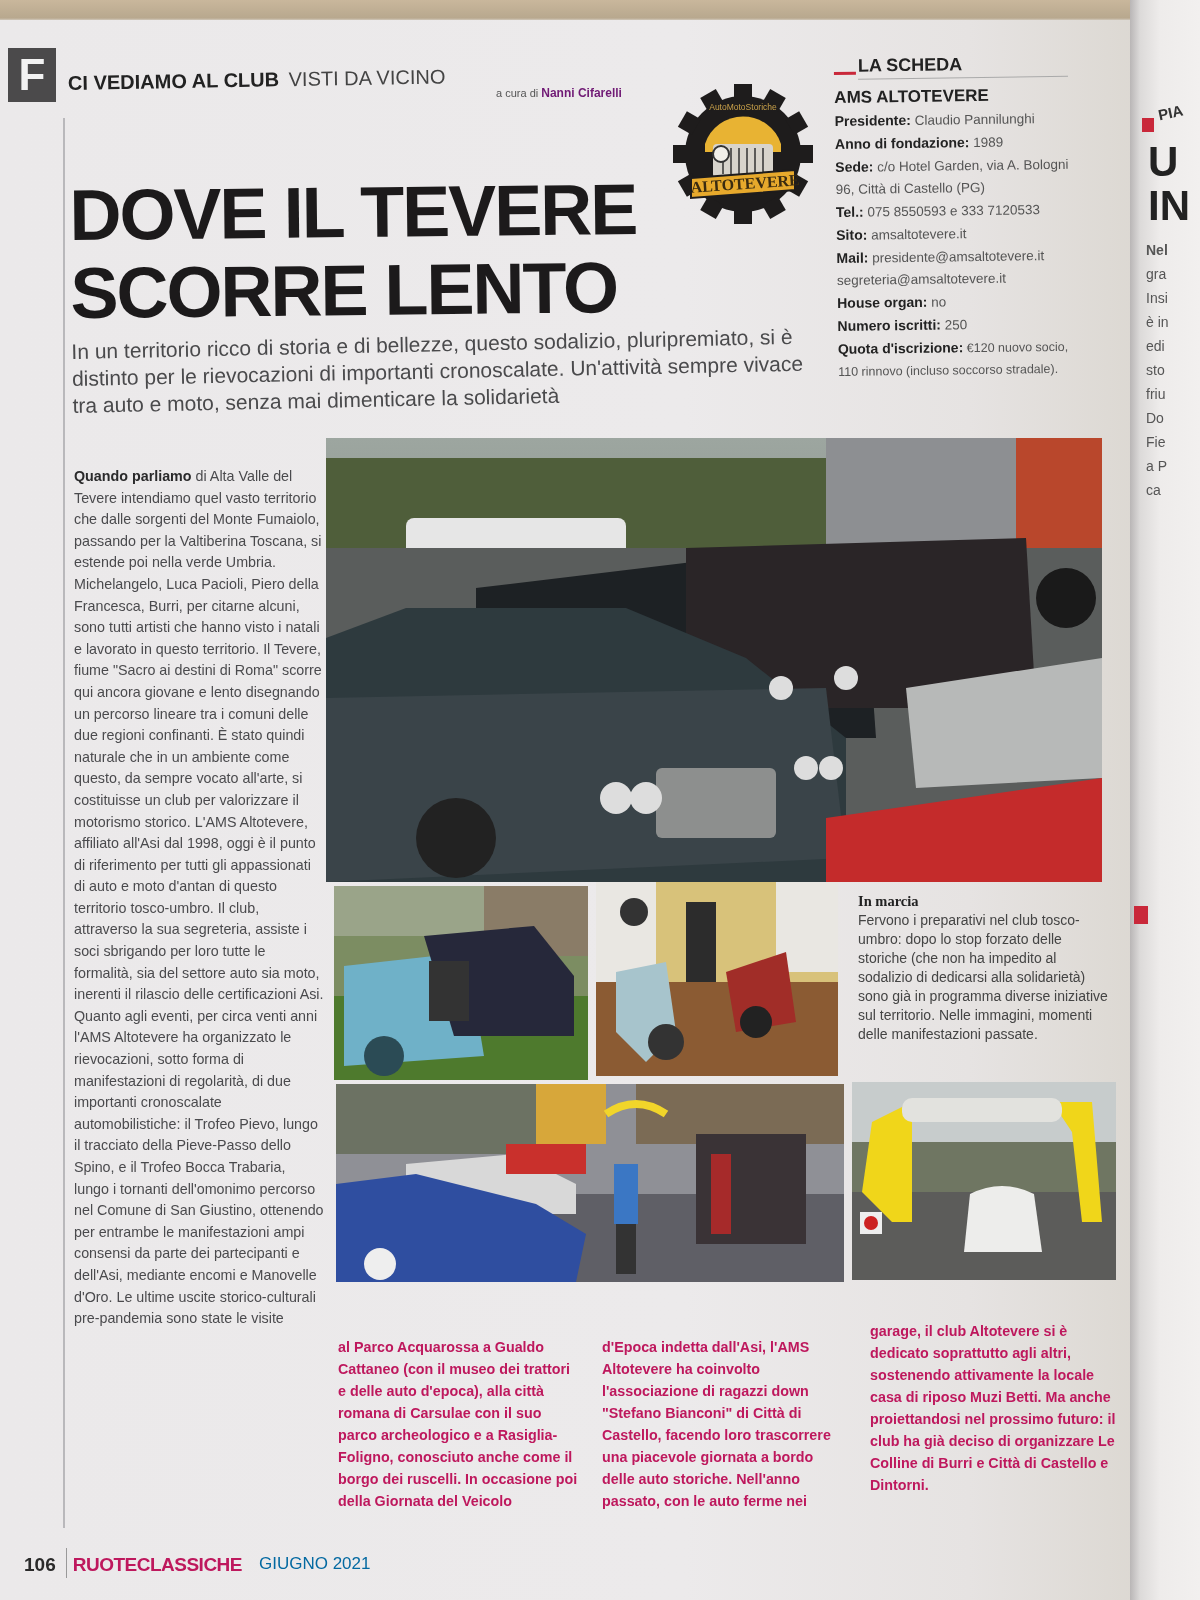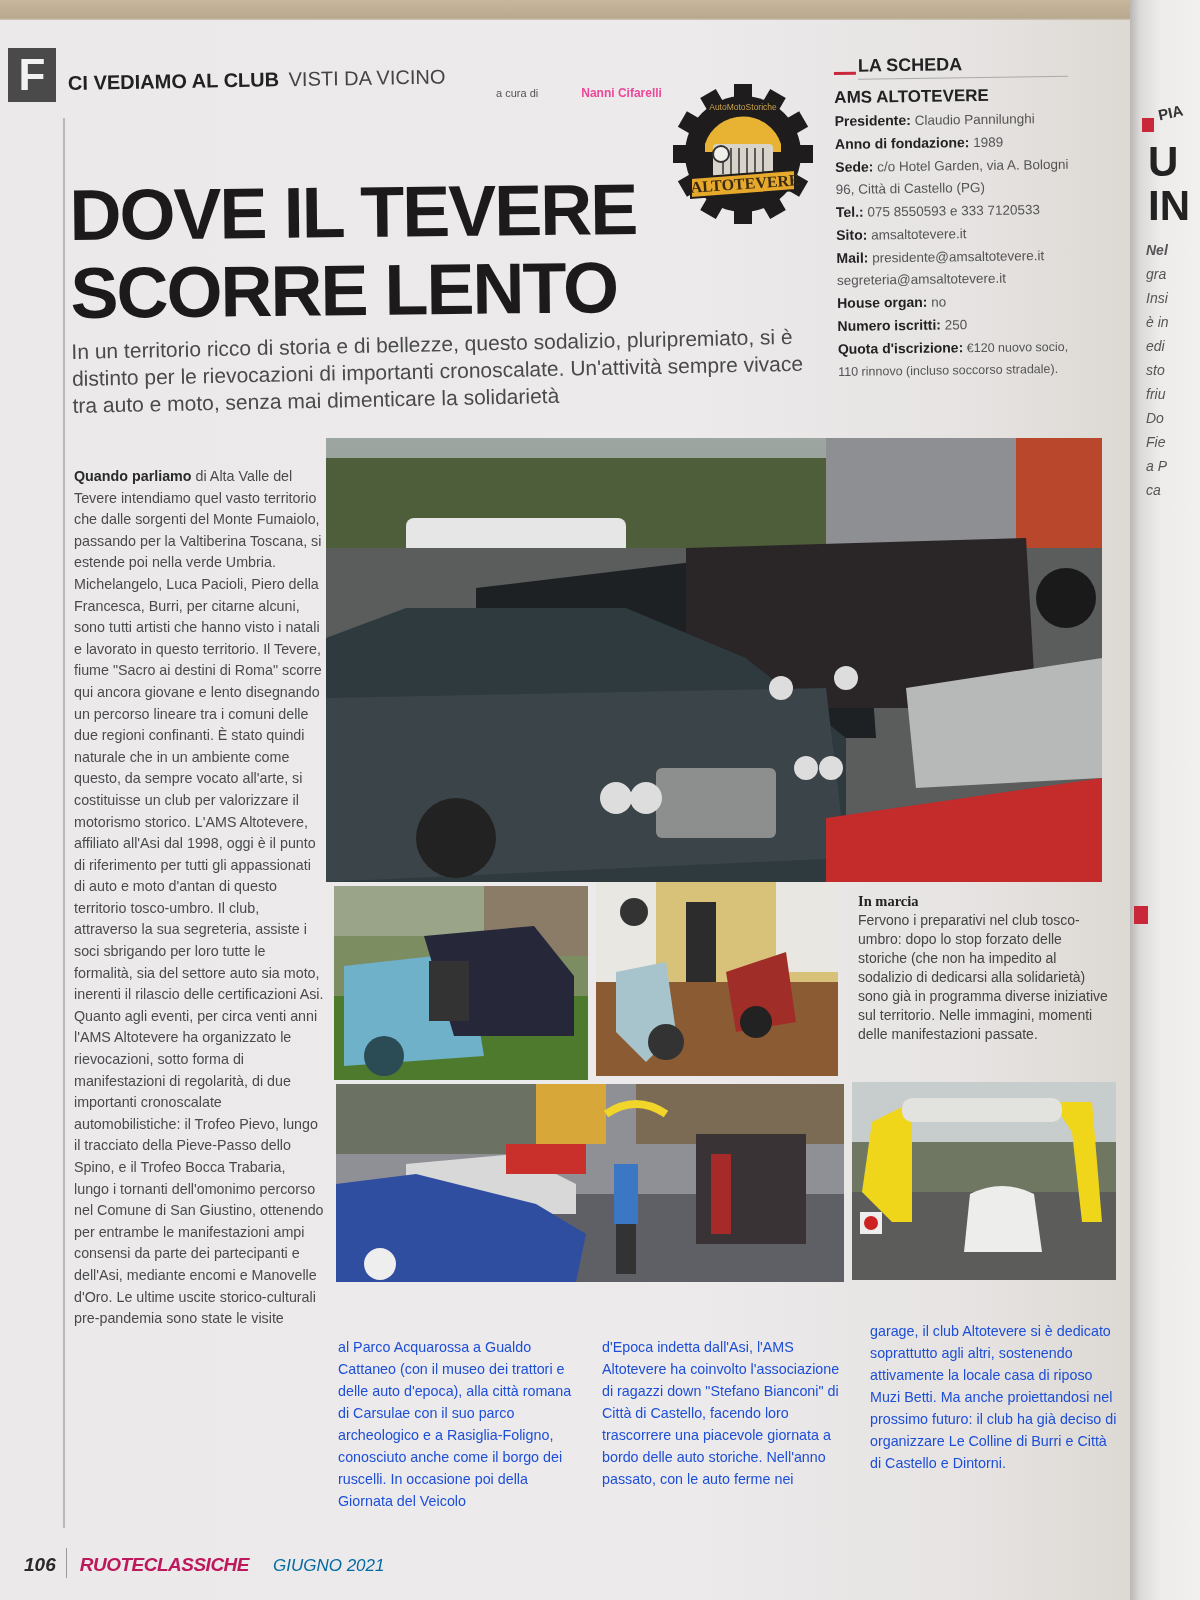--- a/index.html
+++ b/index.html
@@ -15,33 +15,33 @@
     background: linear-gradient(90deg, #ebe9ea 0%, #eceaeb 60%, #e6e3e2 85%, #dcd8d2 100%);
   }
   .next-page {
     position: absolute; left: 1130px; top: 0; width: 70px; height: 1600px;
     background: linear-gradient(90deg, #b9b6b6 0px, #dcdad9 10px, #eeeceb 30px, #f2f0ef 70px);
     overflow: hidden;
   }
   .next-page .np-tag { position: absolute; left: 12px; top: 118px; width: 12px; height: 14px; background: #c9283a; }
   .next-page .np-kicker { position: absolute; left: 28px; top: 104px; font-size: 15px; font-weight: bold; color: #333; transform: rotate(-12deg); }
   .next-page .np-title { position: absolute; left: 18px; top: 140px; font-size: 42px; font-weight: bold; color: #222; line-height: 44px; }
-  .next-page .np-text { position: absolute; left: 16px; top: 238px; font-size: 14px; color: #555; line-height: 24px; font-style: italic; }
+  .next-page .np-text { position: absolute; left: 16px; top: 238px; font-size: 14px; color: #555; line-height: 24px; }
   .next-page .np-tag2 { position: absolute; left: 4px; top: 906px; width: 14px; height: 18px; background: #c9283a; }
 
   .section-badge {
     position: absolute; left: 8px; top: 48px; width: 48px; height: 54px;
     background: #4b4a4b; color: #f2f2f2; font-weight: bold; font-size: 44px;
     display: flex; align-items: center; justify-content: center;
   }
   .section-label { position: absolute; left: 68px; top: 72px; font-size: 20px; color: #222; transform: rotate(-1deg); transform-origin: left; }
   .section-label .strong { font-weight: bold; }
   .section-label .light { font-weight: normal; color: #444; margin-left: 4px; }
   .byline { position: absolute; left: 496px; top: 86px; font-size: 11px; color: #555; }
-  .byline .author { font-weight: bold; color: #ec4899; font-size: 12px; margin-left: 40px; }
+  .byline .author { font-weight: bold; color: #701a75; font-size: 12px; }
 
   .vrule { position: absolute; left: 63px; top: 118px; width: 2px; height: 1410px; background: #b9b8bb; }
 
   .title {
     position: absolute; left: 70px; top: 176px; font-size: 72px; line-height: 78px;
     font-weight: bold; color: #1c1a1b; letter-spacing: -2px; transform: rotate(-0.6deg); transform-origin: left;
   }
   .title span { display: block; }
   .deck {
     position: absolute; left: 72px; top: 338px; width: 740px; font-size: 21px; line-height: 27px;
@@ -56,29 +56,29 @@
   .scheda .rule { height: 1px; background: #aaa; margin: 2px 0 8px 24px; width: 210px; }
   .scheda .club { font-size: 17px; font-weight: bold; color: #222; margin-bottom: 2px; }
   .scheda .row { font-size: 13.5px; line-height: 22px; color: #555; }
   .scheda .row b { color: #222; font-size: 14px; }
   .scheda .small { font-size: 12.5px; }
 
   .col-left {
     position: absolute; left: 74px; top: 466px; width: 250px; font-size: 14.3px; line-height: 21.6px; color: #4a4a4d;
   }
   .col-left b { color: #2a2a2b; margin-top: 34px; }
-  .col-text { position: absolute; top: 1336px; font-size: 14.3px; line-height: 22px; color: #1d4ed8; }
+  .col-text { position: absolute; top: 1336px; font-size: 14.3px; line-height: 22px; color: #be185d; font-weight: bold; }
 
   .photo { position: absolute; overflow: hidden; }
   .photo svg { width: 100%; height: 100%; display: block; }
 
   .caption { position: absolute; left: 858px; top: 892px; width: 250px; font-size: 14px; line-height: 19px; color: #444; }
   .caption b { display: block; color: #222; font-size: 14.5px; font-family: Liberation Serif, serif; }
 
-  .footer { position: absolute; left: 24px; top: 1554px; font-size: 19px; display: flex; align-items: flex-end; gap: 24px; font-style: italic; }
+  .footer { position: absolute; left: 24px; top: 1554px; font-size: 19px; display: flex; align-items: flex-start; gap: 17px; }
   .footer .pnum { font-weight: bold; color: #2a2a2a; }
   .footer .mag { font-weight: bold; color: #be185d; letter-spacing: -0.5px; }
   .footer .date { color: #0369a1; font-size: 17px; }
   .footer-rule { position: absolute; left: 66px; top: 1548px; width: 1px; height: 30px; background: #999; }
 </style>
 </head>
 <body>
 
 <div class="page"></div>
 

